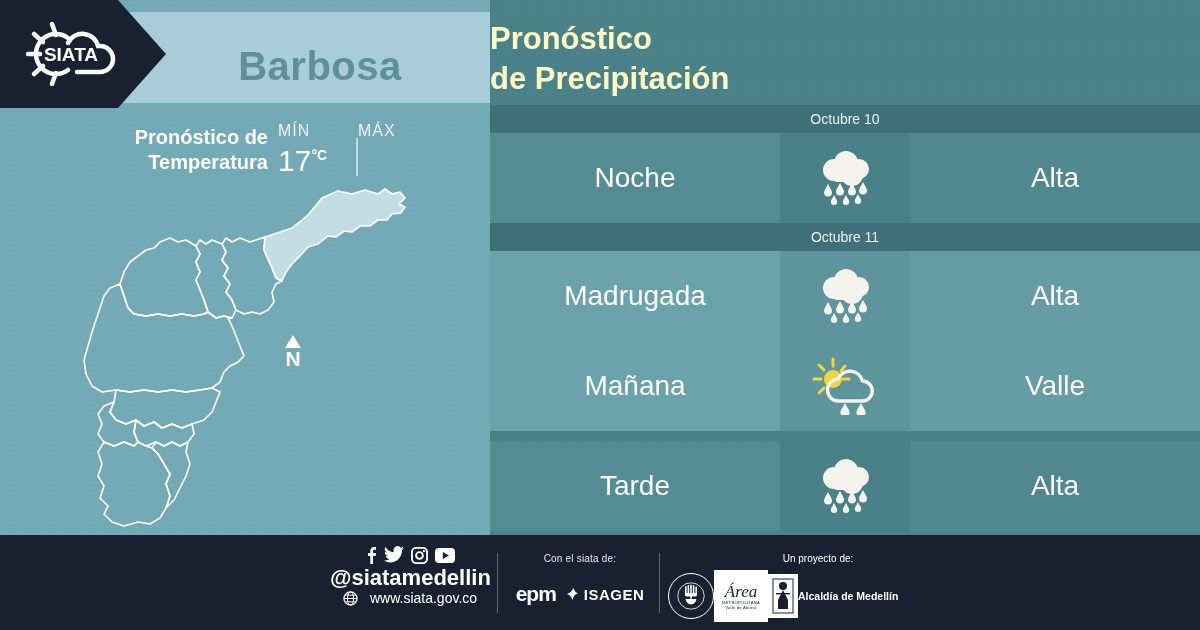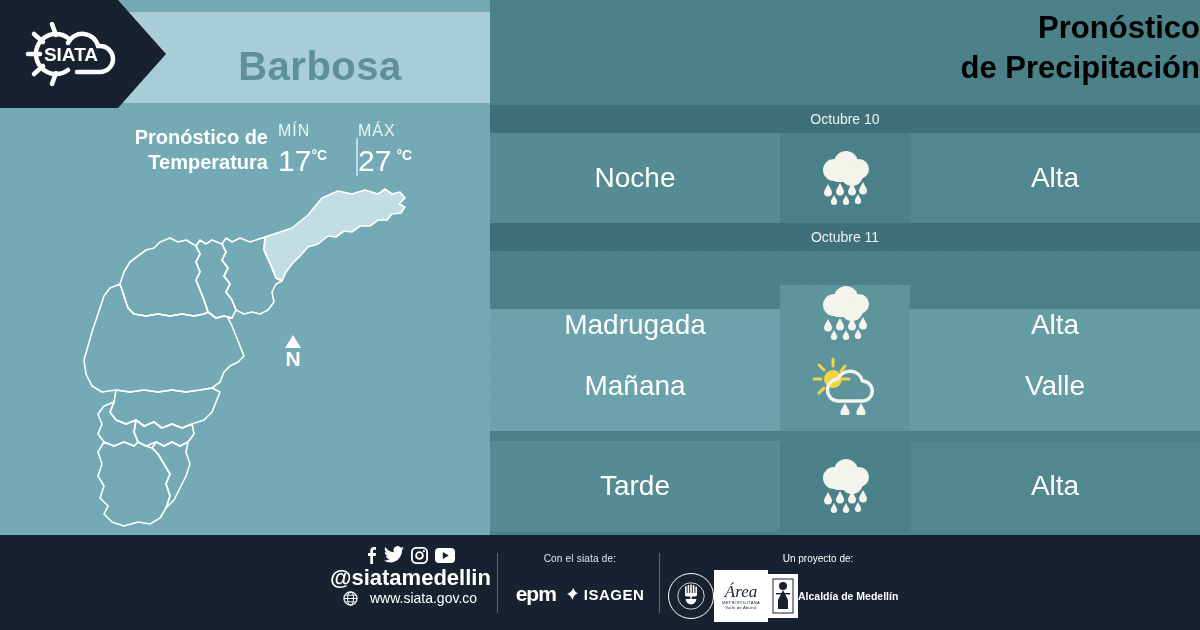--- a/index.html
+++ b/index.html
@@ -67,22 +67,22 @@
     border-bottom:13px solid #fff;
   }
   .north-letter { font-size:21px; font-weight:bold; line-height:20px; margin-top:1px;}
 
   
   .right-panel {
     position:absolute; left:490px; top:0; width:710px; height:535px;
     background:#4b8189;
   }
   .fc-title {
-    position:absolute; left:0; top:8px; width:710px; text-align:right;
-    color:#000000; font-size:31px; font-weight:bold; line-height:40px;
+    position:absolute; left:0; top:19px; width:710px; text-align:left;
+    color:#fef9c3; font-size:31px; font-weight:bold; line-height:40px;
   }
   .date-band {
     width:710px; height:28px; background:#3f7079;
     display:flex; align-items:center; justify-content:center;
     color:#e9f3f5; font-size:14px; font-weight:300;
   }
   .band-1 { position:absolute; left:0; top:105px; }
   .band-2 { position:absolute; left:0; top:223px; }
 
   .row {
@@ -97,21 +97,21 @@
   .cell-level  { width:290px; }
 
   .row.dark .cell-period { background:#558c94; }
   .row.dark .cell-icon   { background:#4a8087; }
   .row.dark .cell-level  { background:#51878f; }
   .row.light .cell-period { background:#6ba2ab; }
   .row.light .cell-icon   { background:#5e959d; }
   .row.light .cell-level  { background:#669ca4; }
 
   .row-noche     { top:133px; }
-  .row-madrugada { top:251px;align-items:flex-end; }
+  .row-madrugada { top:251px; }
   .row-manana    { top:341px; }
   .row-tarde     { top:441px; }
 
   
   .footer {
     position:absolute; left:0; top:535px; width:1200px; height:95px;
     background:#18212f; color:#fff;
   }
   .f-social { position:absolute; left:330px; top:10px; width:160px; text-align:center;}
   .f-icons { display:flex; gap:7px; justify-content:center; align-items:center; height:20px;}
@@ -189,23 +189,20 @@
       <div class="temp-vals">
         <div class="temp-col min">
           <div class="temp-lbl">MÍN</div>
           <div class="temp-num">
             <span>17</span><sup>°C</sup>
           </div>
         </div>
         <div class="temp-div"></div>
         <div class="temp-col max">
           <div class="temp-lbl">MÁX</div>
-          <div class="temp-num">
-            <span>27</span><sup>°C</sup>
-          </div>
         </div>
       </div>
     </div>
 
     <div class="map-wrap">
       <svg class="map-svg" width="380" height="350" viewBox="0 0 380 350">
         <g fill="none" stroke="#ffffff" stroke-width="1.6" stroke-linejoin="round">
 
           <path d="M205 57 L232 48 L248 35 L262 18 L278 11 L292 14 L305 10 L318 14 L325 9
                    L332 14 L340 12 L345 18 L339 24 L345 27 L341 33 L332 34 L327 40 L318 40

